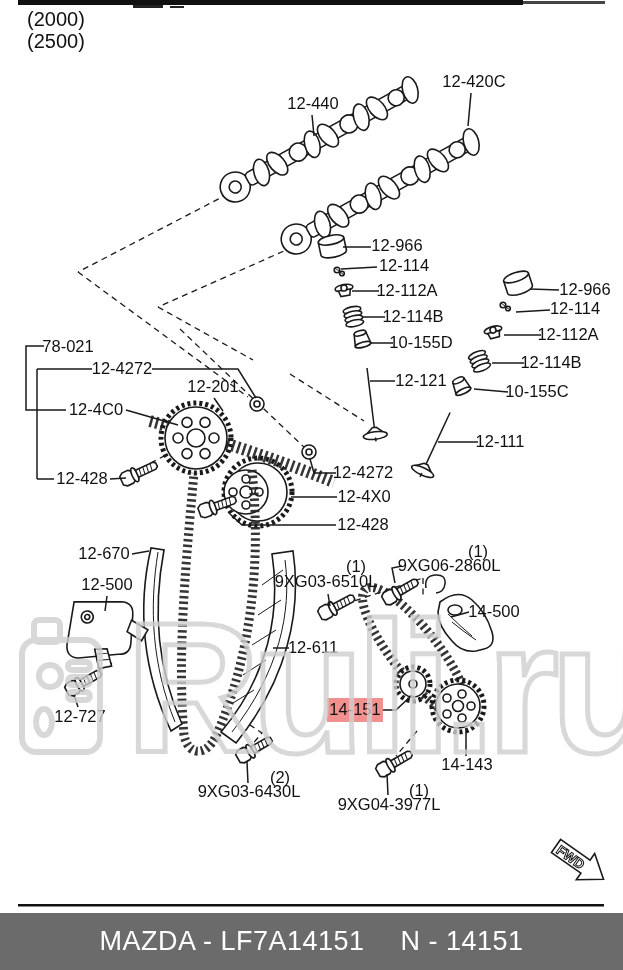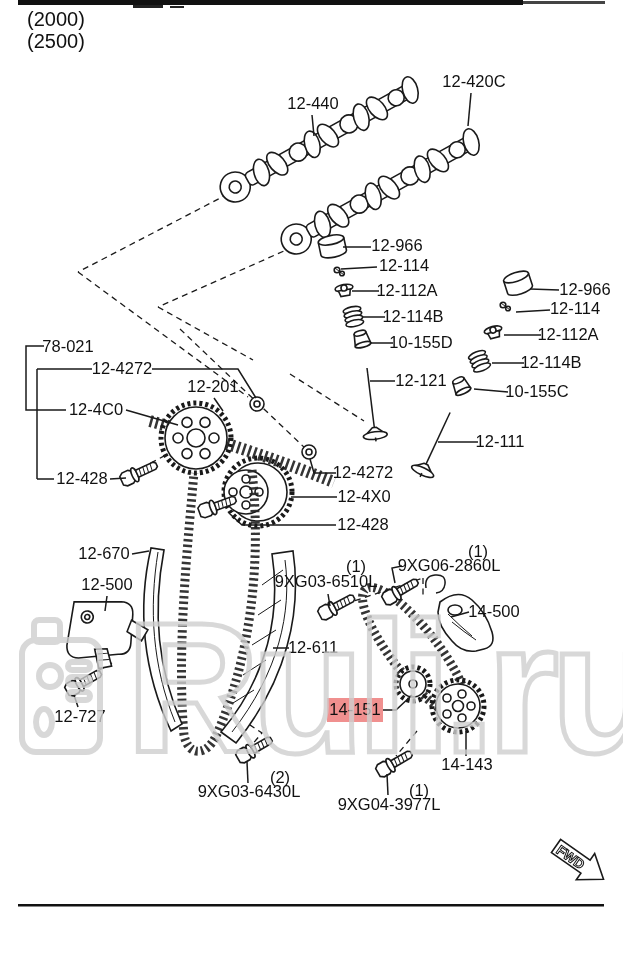--- a/index.html
+++ b/index.html
@@ -336,13 +336,17 @@
   </g>
 
   <g transform="translate(556,846) rotate(35)">
     <polygon class="part" stroke-width="2.4" points="0,-8 36,-8 36,-16 58,0 36,16 36,8 0,8"></polygon>
     <text x="3" y="5.5" font-size="13.5" font-weight="bold" fill="none" stroke="#111" stroke-width="1" font-family="Liberation Sans, sans-serif">FWD</text>
   </g>
 
   <rect x="18" y="904" width="586" height="2.5" fill="#111"></rect>
 </svg>
 
+<div id="footer">
+  <span>MAZDA - LF7A14151</span>
+  <span>N - 14151</span>
 </div>
+</div>
 
 </body></html>

